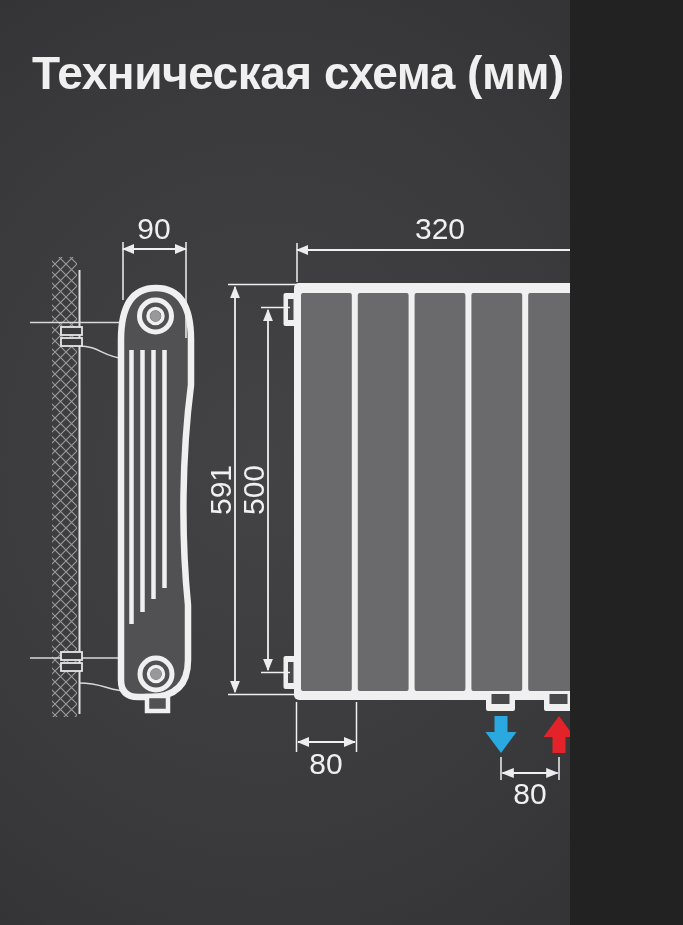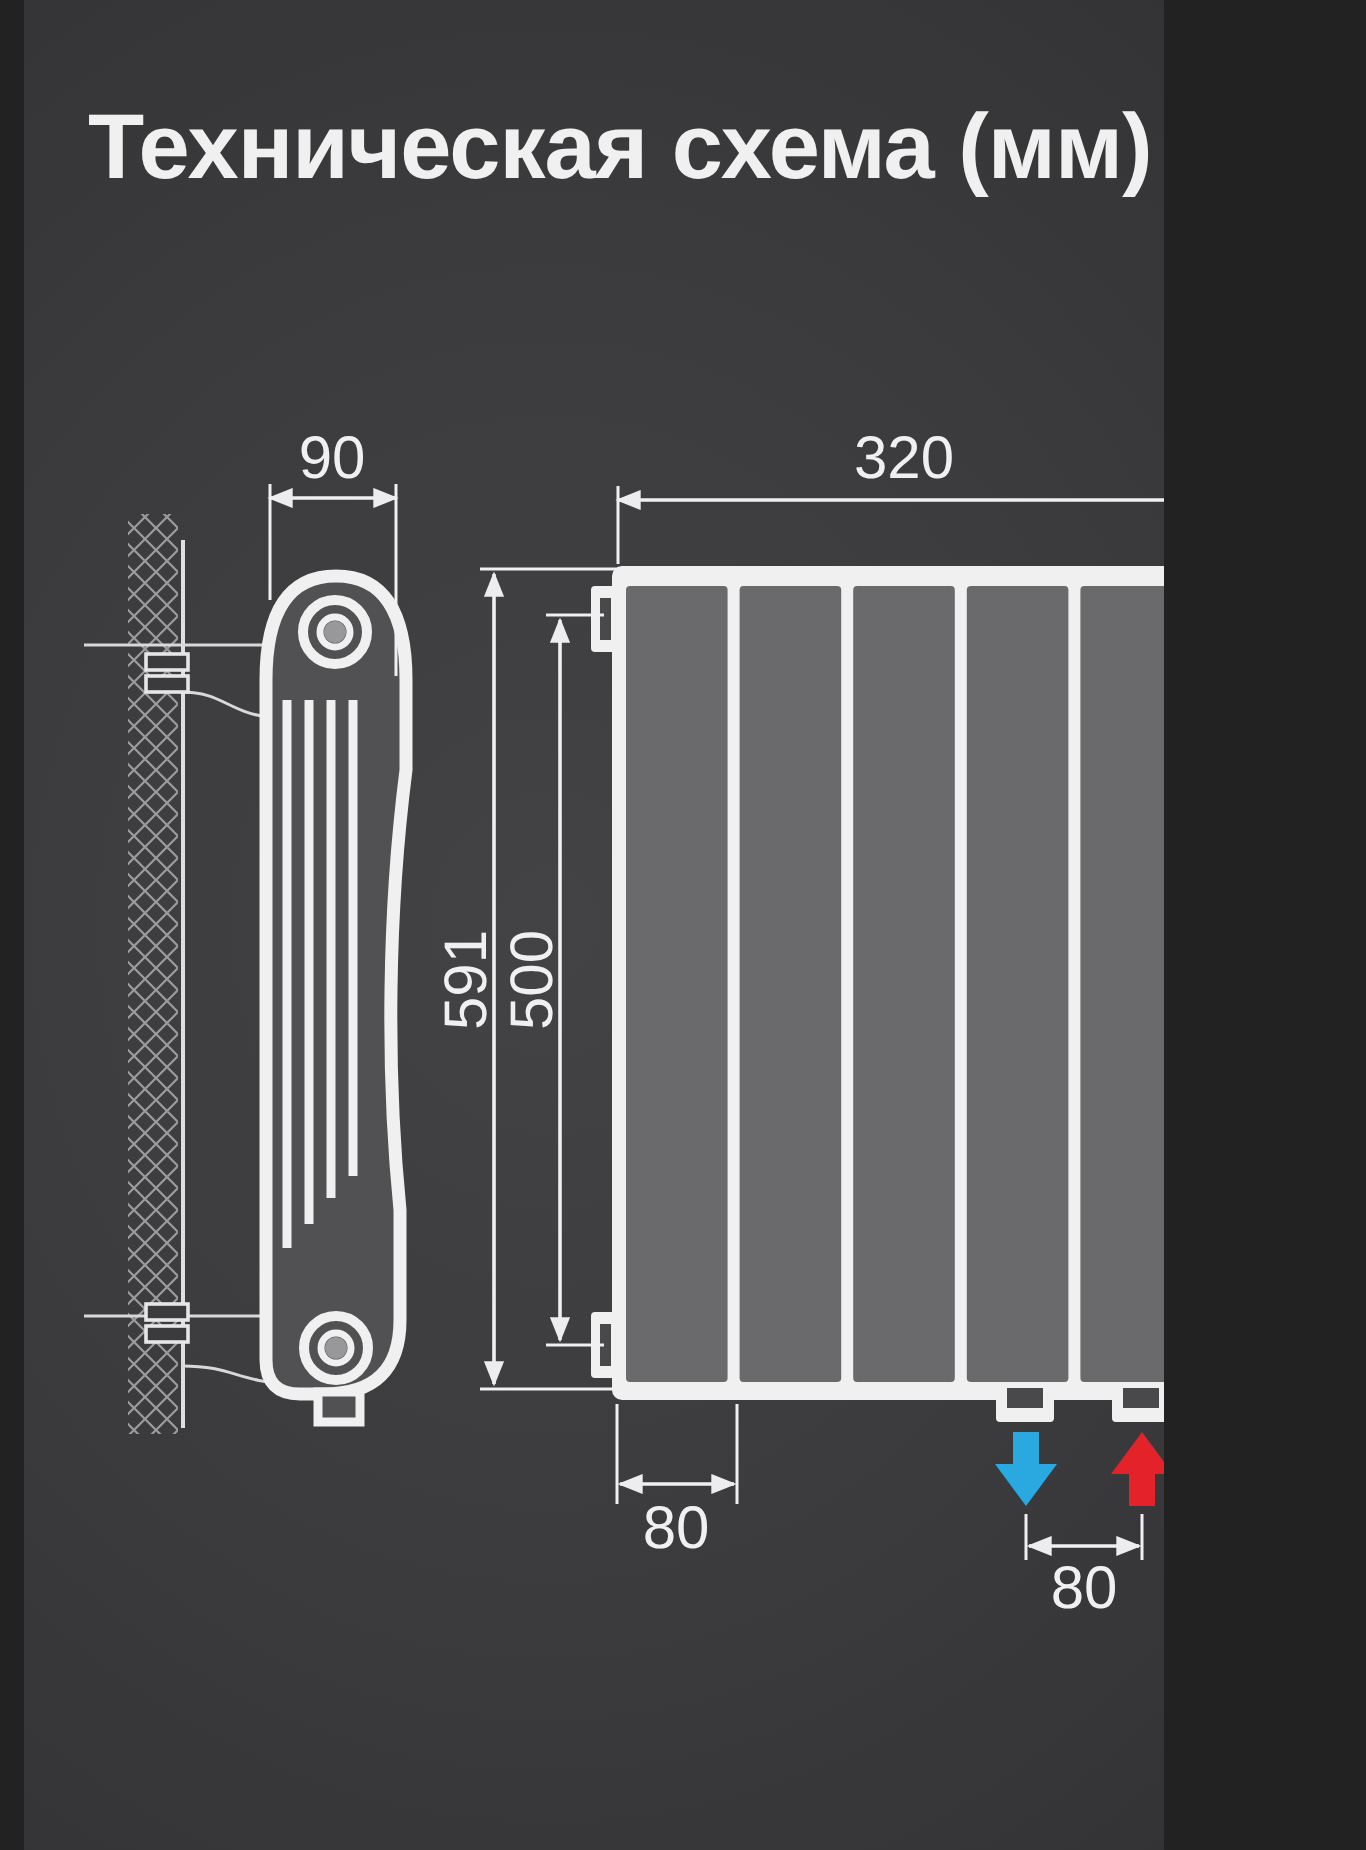--- a/index.html
+++ b/index.html
@@ -1,20 +1,19 @@
 <!DOCTYPE html>
 <html style="--background: #3b3b3d; --line: #f0f0f0; --panel: #6a6a6c; --body: #515153; --slot: #49494b; --hub_center: #98989b; --flow_cold: #2aa9e0; --flow_hot: #e3222a;"><head>
 <meta charset="utf-8">
 <style>
   html, body { margin: 0; padding: 0; background: #222; }
   #stage {
     width: 570px; height: 925px;
     position: relative; overflow: hidden;
     background: radial-gradient(ellipse 620px 700px at 46% 50%, #434346 0%, #3a3a3c 55%, #2f2f31 100%);
-    margin-left: 12px;
   }
   svg { display: block; }
   .title-text {
     font-family: "Liberation Sans", sans-serif;
     font-size: 46px; font-weight: 600; letter-spacing: -0.5px;
     fill: var(--line, #f0f0f0);
   }
   .dim-text {
     font-family: "Liberation Sans", sans-serif;
     font-size: 30px; fill: var(--line, #f0f0f0);

